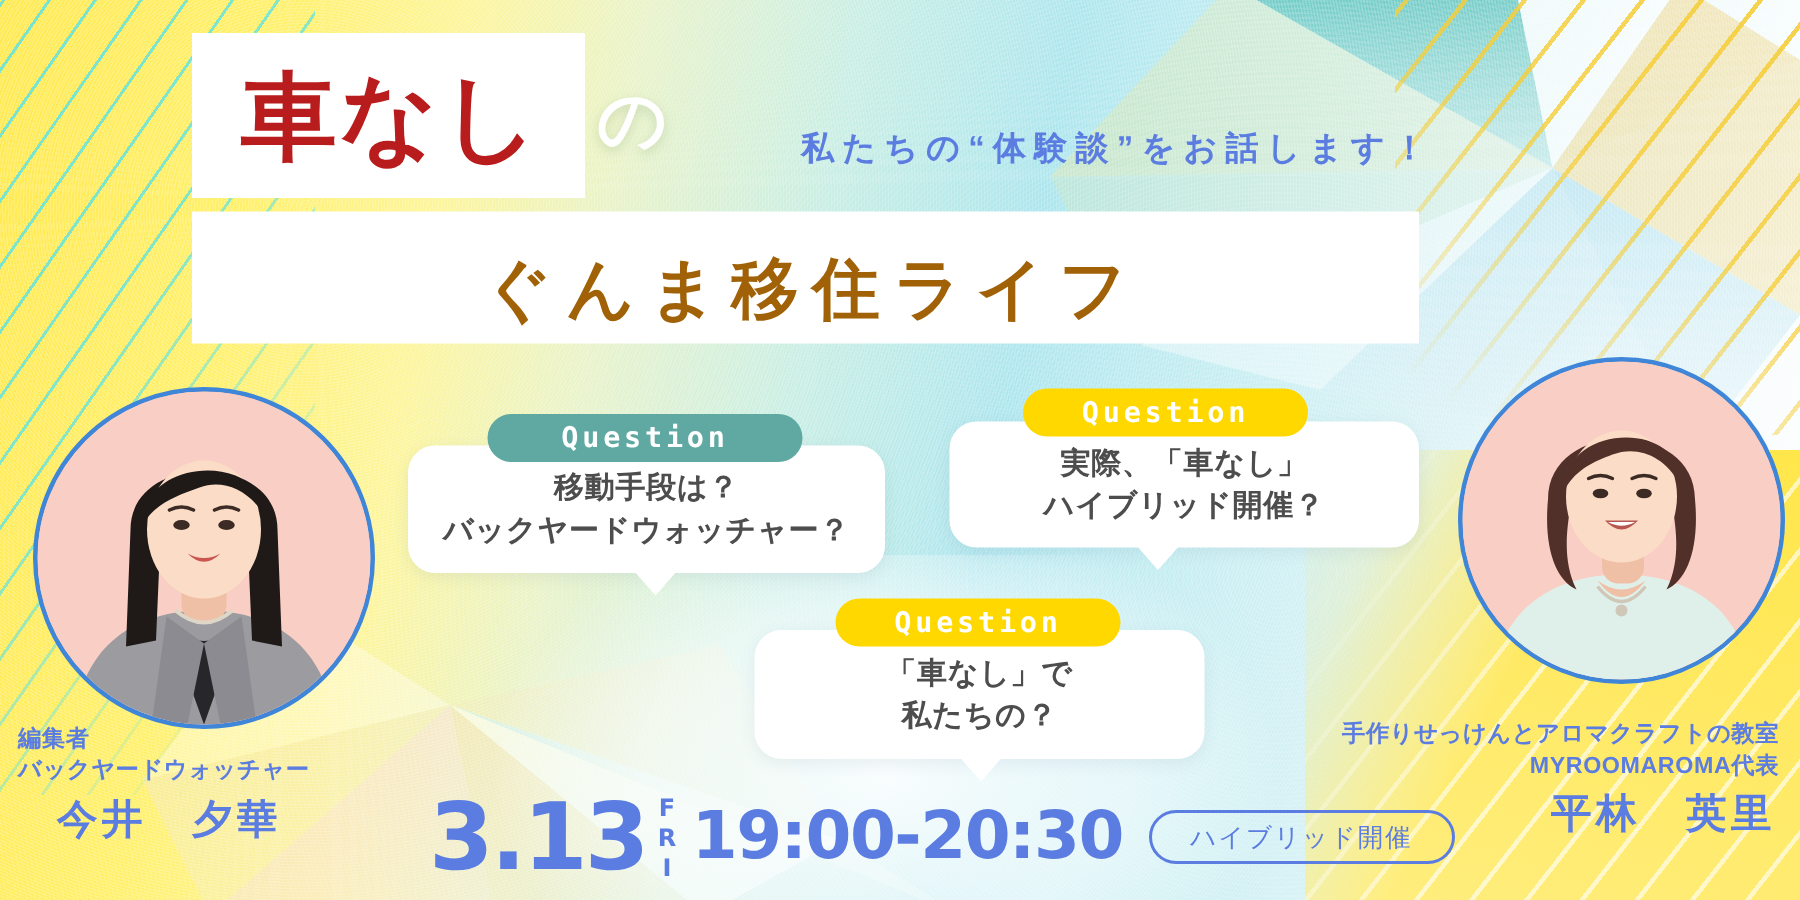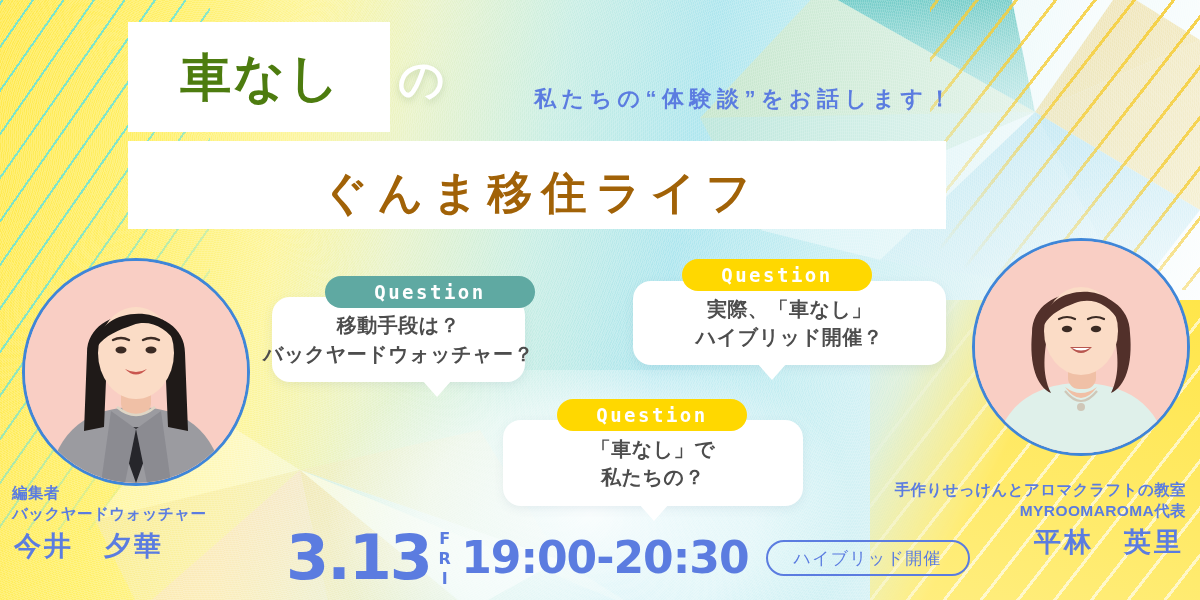--- a/index.html
+++ b/index.html
@@ -118,24 +118,24 @@
     position: absolute;
     left: 128px; top: 22px;
     width: 262px; height: 110px;
     background: #ffffff;
   }
   .title-line1-text {
     position: absolute;
     left: 139px; top: 30px;
     width: 244px; height: 96px;
     display: flex; align-items: center; justify-content: center;
-    font-size: 51px;
+    font-size: 64px;
     font-weight: 700;
     letter-spacing: 2px;
-    color: #4d7c0f;
+    color: #b91c1c;
     white-space: nowrap;
   }
   .title-no {
     position: absolute;
     left: 398px; top: 56px;
     font-size: 46px;
     font-weight: 700;
     color: #ffffff;
     text-shadow: 0 3px 7px rgba(140,170,120,.35);
     line-height: 1;
@@ -225,21 +225,21 @@
 
   .tail {
     position: absolute;
     width: 0; height: 0;
     border-left: 15px solid transparent;
     border-right: 15px solid transparent;
     border-top: 17px solid #ffffff;
   }
 
   
-  .bubble-1 { left: 272px; top: 297px; width: 253px; height: 85px; }
+  .bubble-1 { left: 272px; top: 297px; width: 318px; height: 85px; }
   .label-1  { left: 325px; top: 276px; width: 210px; }
   .tail-1   { left: 422px; top: 380px; }
   
   .bubble-2 { left: 633px; top: 281px; width: 313px; height: 84px; }
   .label-2  { left: 682px; top: 259px; width: 190px; }
   .tail-2   { left: 757px; top: 363px; }
   
   .bubble-3 { left: 503px; top: 420px; width: 300px; height: 86px; }
   .label-3  { left: 557px; top: 399px; width: 190px; }
   .tail-3   { left: 639px; top: 504px; }
@@ -254,20 +254,21 @@
     letter-spacing: .4px;
     white-space: nowrap;
   }
   .speaker-name {
     position: absolute;
     font-size: 27px;
     font-weight: 700;
     color: #5b7ce0;
     letter-spacing: 3px;
     white-space: nowrap;
+    margin-left: 24px;
   }
   .role-left { left: 12px;  top: 483px; text-align: left; }
   .name-left { left: 14px;  top: 528px; }
   .role-right{ right: 14px; top: 480px; text-align: right; }
   .name-right{ right: 16px; top: 524px; }
 
   
   .date-bar {
     position: absolute;
     left: 286px; top: 529px;

